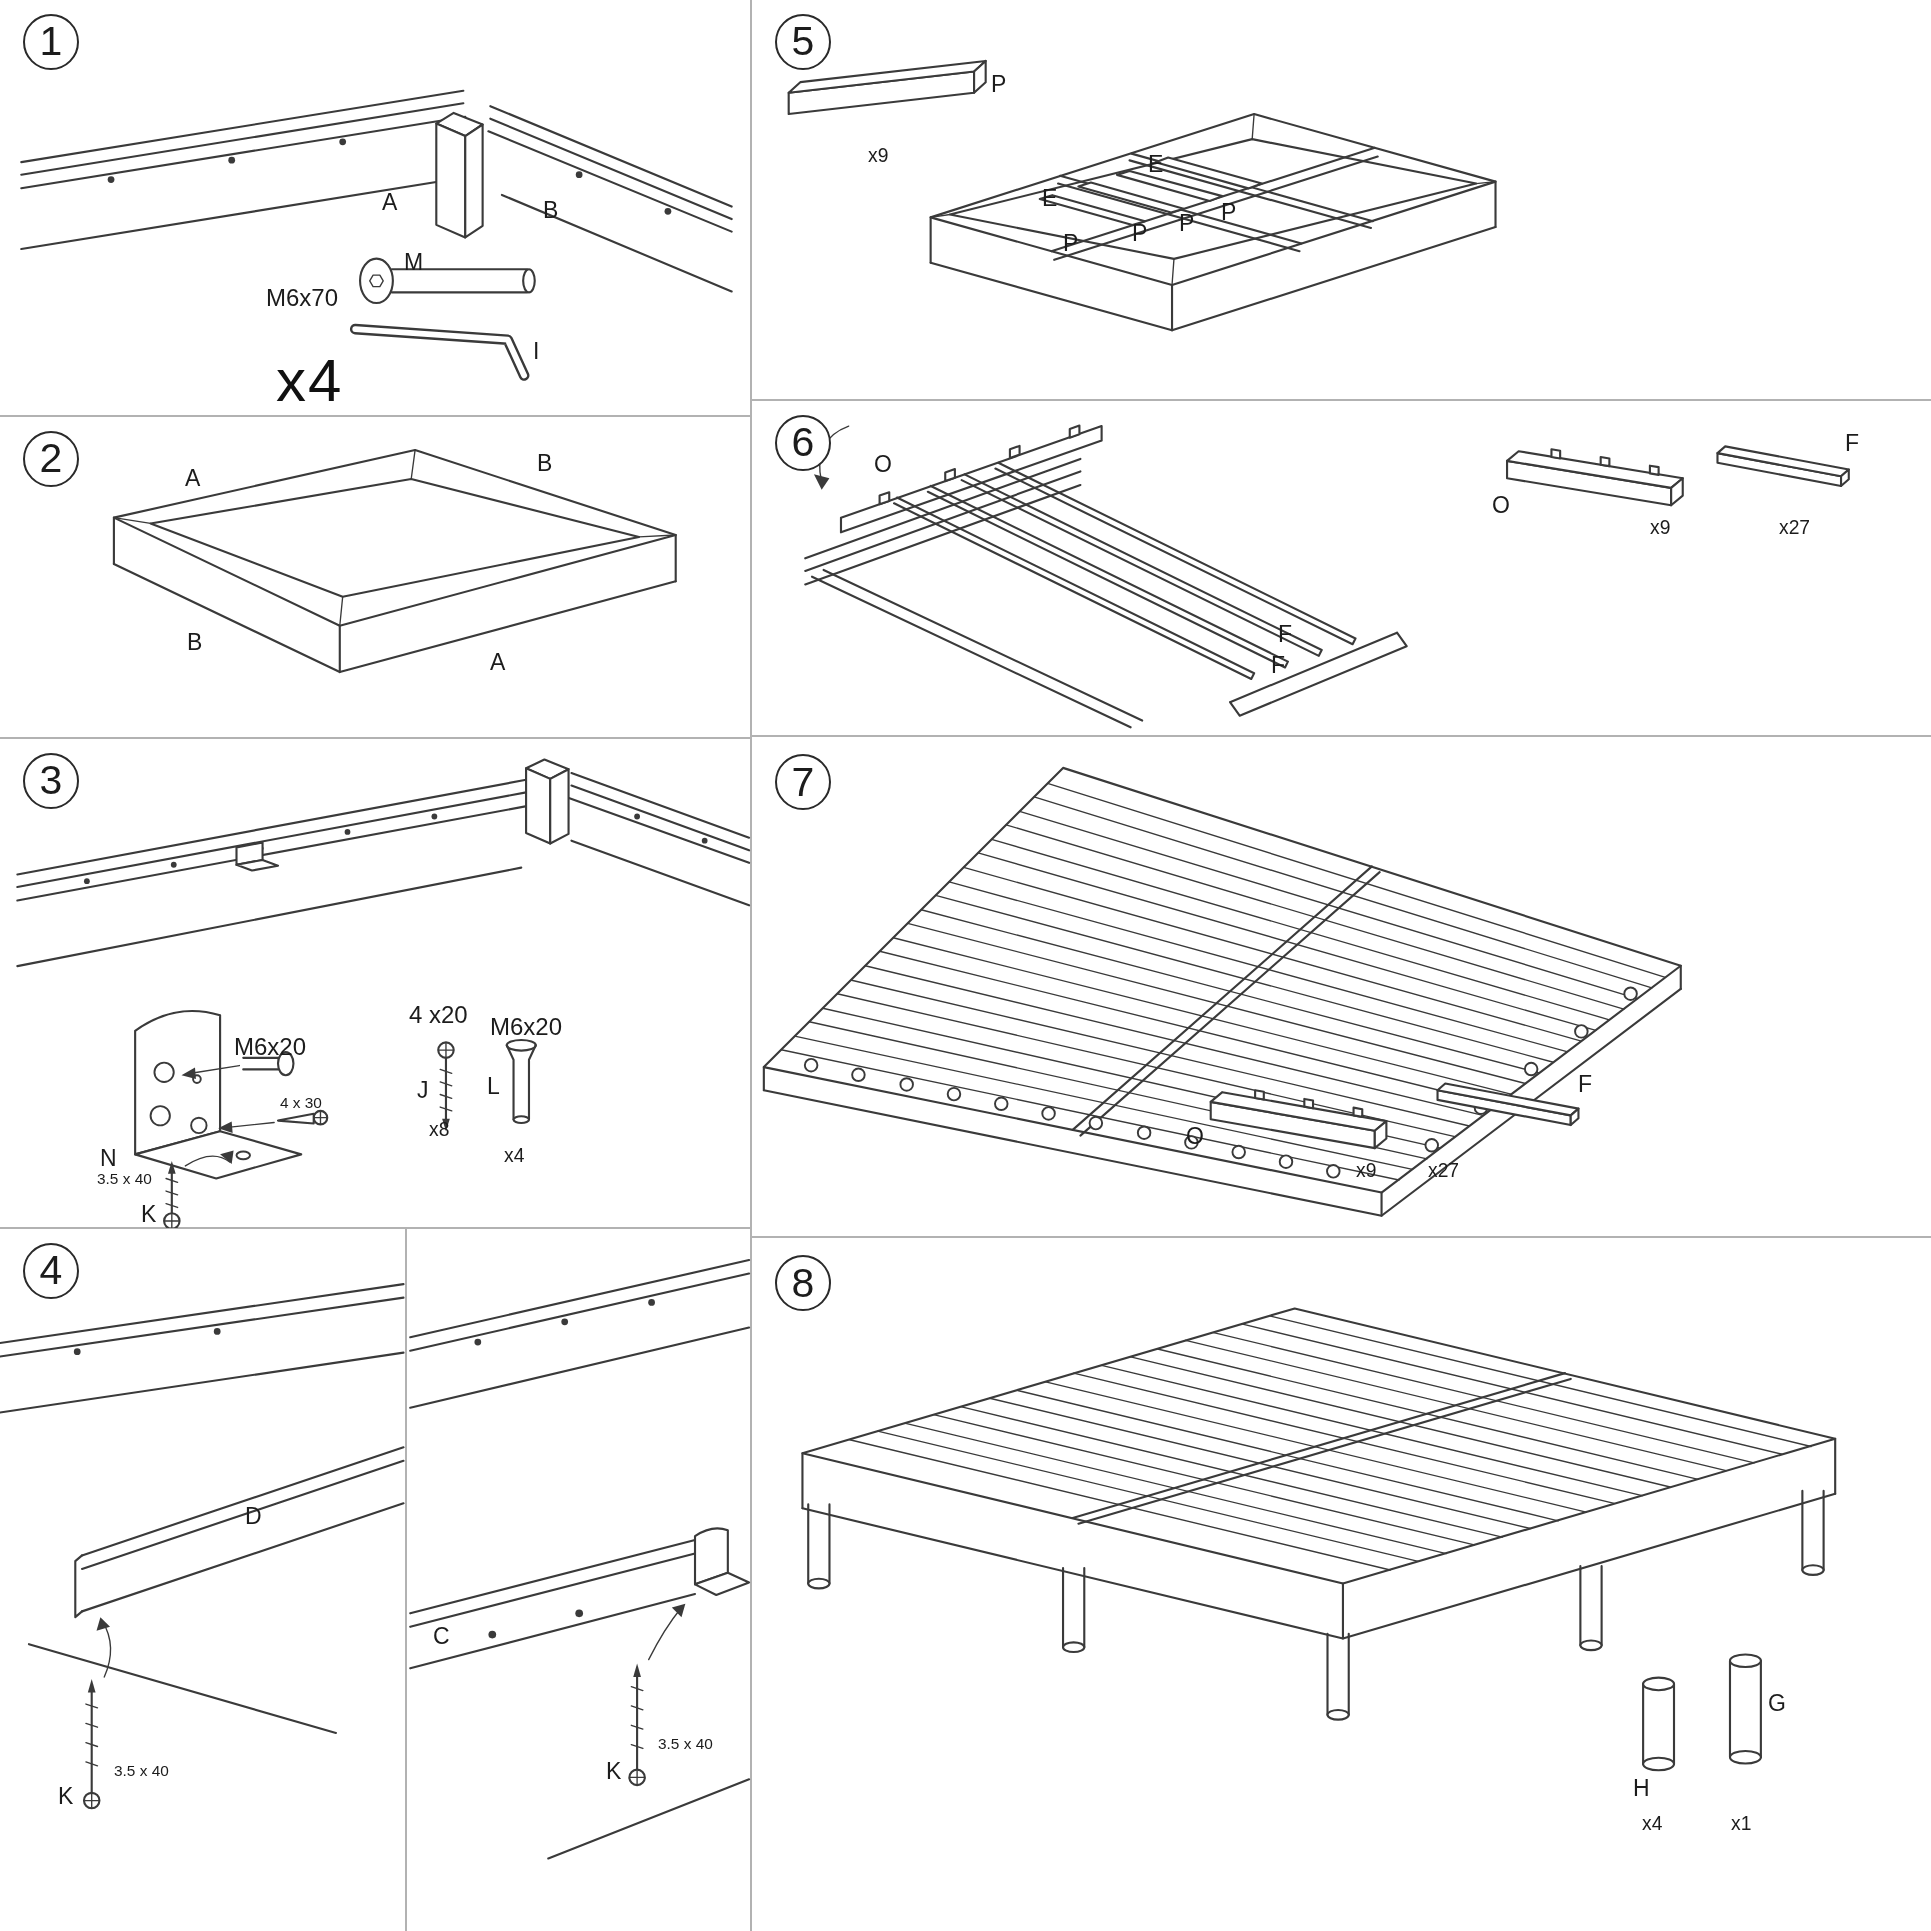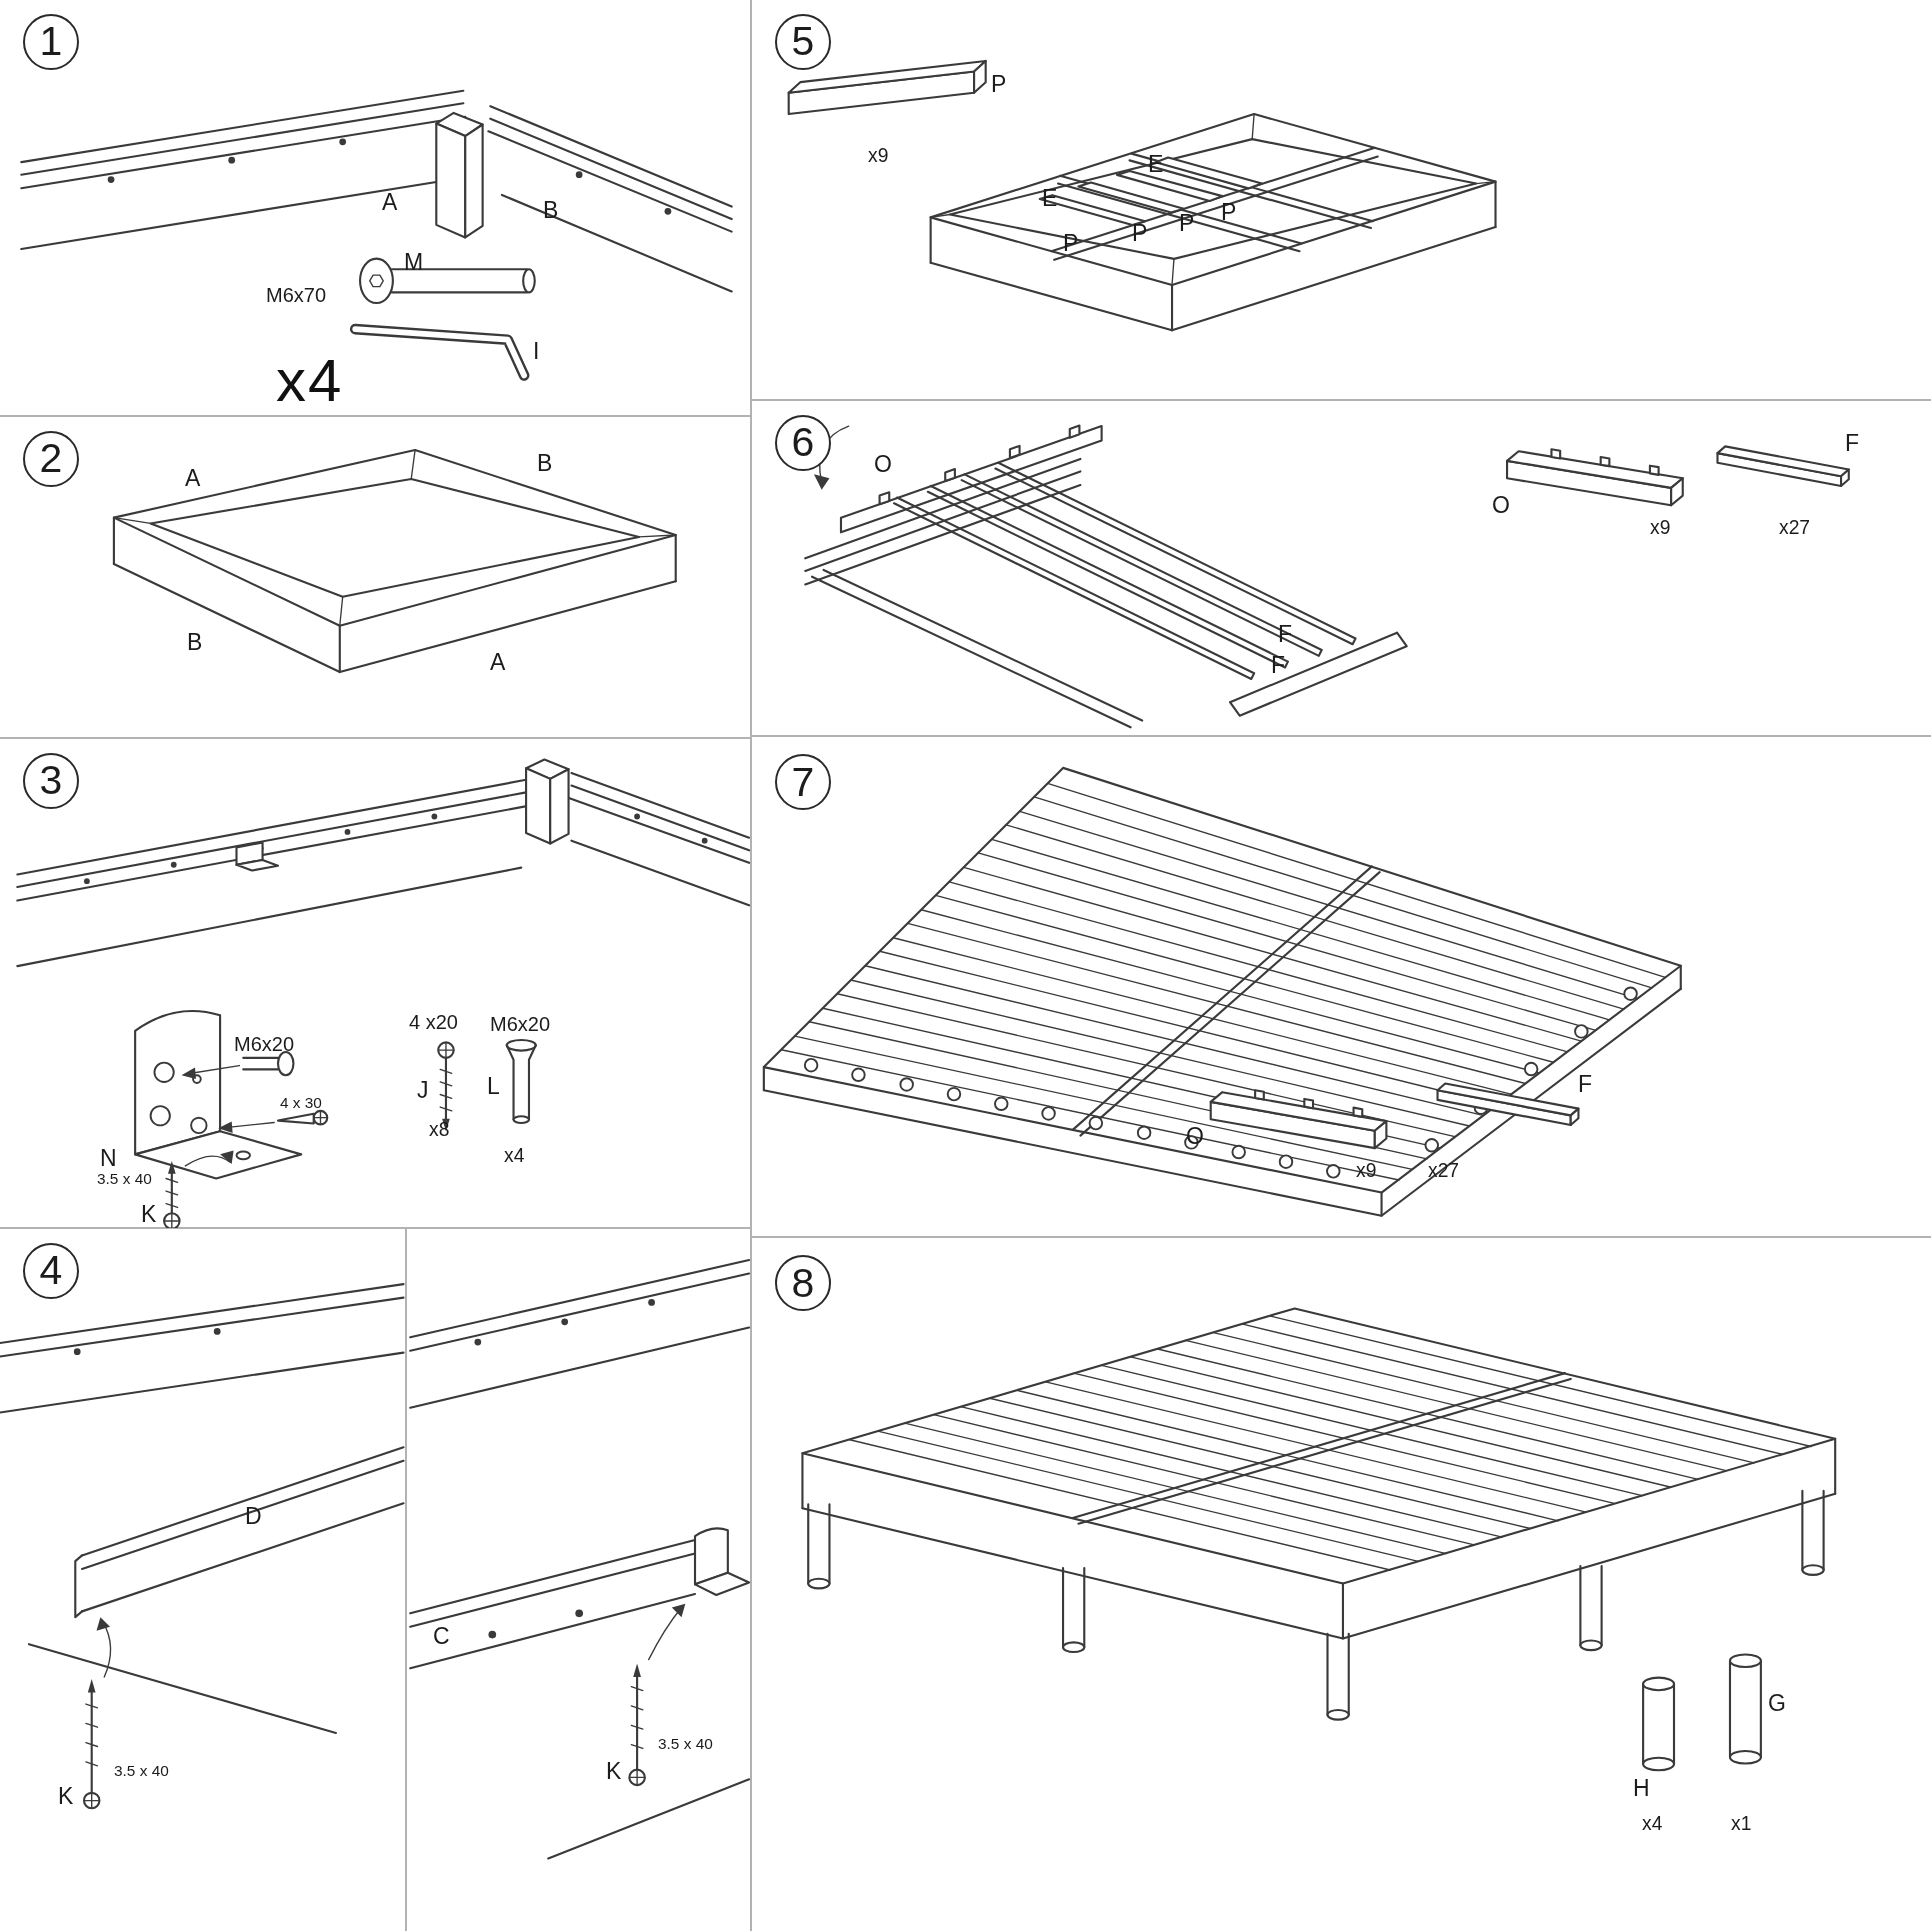--- a/index.html
+++ b/index.html
@@ -4,21 +4,21 @@
 <style>
   *{box-sizing:border-box}
   html,body{margin:0;padding:0}
   body{width:1931px;height:1931px;background:#ffffff;position:relative;overflow:hidden;
        font-family:"Liberation Sans","DejaVu Sans",sans-serif;color:#1c1c1c}
   .panel{position:absolute}
   .divider{position:absolute;background:#b2b2b2}
   .step-num{position:absolute;width:56px;height:56px;border:2.9px solid #2a2a2a;border-radius:50%;
             display:flex;align-items:center;justify-content:center;font-size:41px;background:#fff;z-index:5}
   .lbl{position:absolute;font-size:23px;white-space:nowrap;z-index:4}
-  .size{position:absolute;font-size:20px;white-space:nowrap;z-index:4}
+  .size{position:absolute;font-size:24px;white-space:nowrap;z-index:4}
   .size-sm{position:absolute;font-size:15.4px;white-space:nowrap;z-index:4}
   .qty{position:absolute;font-size:19.3px;white-space:nowrap;z-index:4}
   .big{position:absolute;font-size:60px;letter-spacing:1.9px;color:#111;z-index:4}
   .panel > svg{position:absolute;left:0;top:0}
   .ln{fill:none;stroke:#3a3a3a;stroke-width:2.2;stroke-linecap:round;stroke-linejoin:round}
   .ln-thin{fill:none;stroke:#3a3a3a;stroke-width:1.4;stroke-linecap:round;stroke-linejoin:round}
   .fw{fill:#ffffff;stroke:#3a3a3a;stroke-width:2.2;stroke-linejoin:round}
   .dot{fill:#3a3a3a;stroke:none}
   .hole{fill:#ffffff;stroke:#3a3a3a;stroke-width:2}
   .ar{fill:#3a3a3a;stroke:none}
@@ -163,21 +163,21 @@
       <path class="ln-thin" d="M178 492 V506 M171 499 H185"></path>
       <path class="ln-thin" d="M192 442 Q220 424 238 438"></path>
       <path class="ar" d="M240 440 L228 430 L242 426 Z"></path>
     </g>
   </svg>
   <div class="step-num" style="left:23px;top:13.5px">
       <span>3</span>
     </div>
   <span class="size" style="left:234px;top:294px">M6x20</span>
   <span class="size-sm" style="left:280px;top:355px">4 x 30</span>
-  <span class="size" style="left:409px;top:272px">4 x20</span>
+  <span class="size" style="left:409px;top:262px">4 x20</span>
   <span class="lbl" style="left:417px;top:338px">J</span>
   <span class="qty" style="left:429px;top:380px">x8</span>
   <span class="size" style="left:490px;top:274px">M6x20</span>
   <span class="lbl" style="left:487px;top:334px">L</span>
   <span class="qty" style="left:504px;top:406px">x4</span>
   <span class="lbl" style="left:100px;top:406px">N</span>
   <span class="size-sm" style="left:97px;top:431px">3.5 x 40</span>
   <span class="lbl" style="left:141px;top:462px">K</span>
 </div>
 

